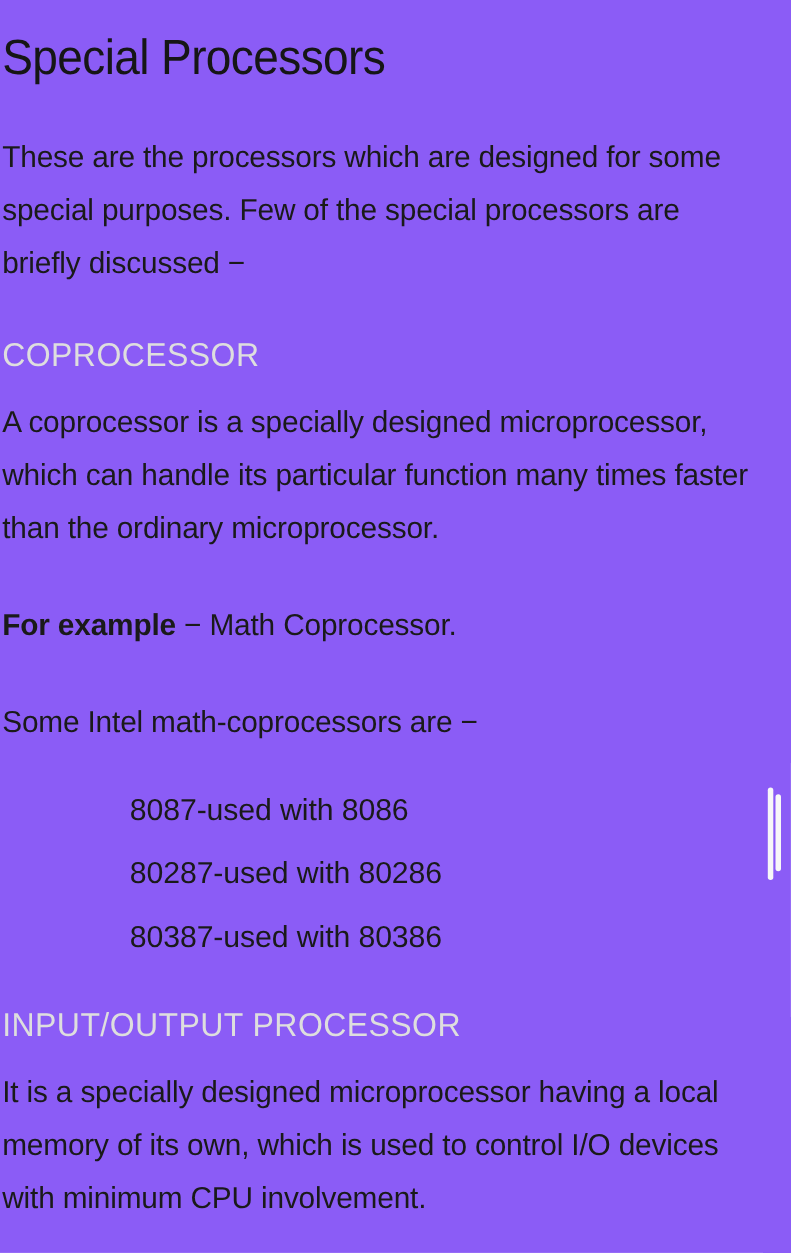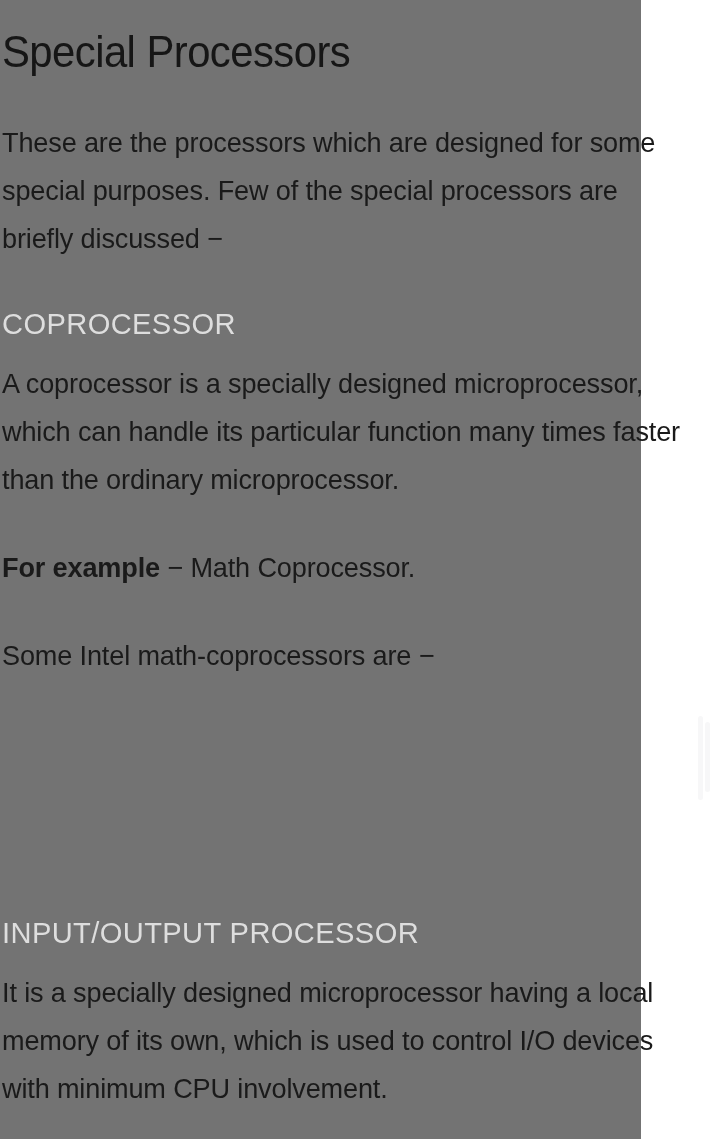--- a/index.html
+++ b/index.html
@@ -12,23 +12,23 @@
     width: 719px;
     height: 1139px;
     overflow: hidden;
     font-family: "Liberation Sans", "DejaVu Sans", sans-serif;
     color: #1a1a1a;
     -webkit-font-smoothing: antialiased;
   }
 
   #page {
     position: relative;
-    width: 641px;
+    width: 719px;
     height: 1139px;
-    background: #737373;
+    background: #8b5cf6;
     box-sizing: border-box;
     padding: 4px 16px 0 2px;
   }
 
   
   .doc-title {
     margin: 0;
     padding: 0;
     position: absolute;
     left: 2px;
@@ -136,20 +136,25 @@
   <h2 class="section-heading" id="heading-coprocessor">COPROCESSOR</h2>
 
   <p class="para" id="para-copro">A coprocessor is a specially designed microprocessor, which can handle its particular function many times faster than the ordinary microprocessor.</p>
 
   <p class="para" id="para-example">
     <strong>For example</strong><span> − Math Coprocessor.</span>
   </p>
 
   <p class="para" id="para-intel">Some Intel math-coprocessors are −</p>
 
+  <ul class="spec-list">
+    <li>8087-used with 8086</li>
+    <li>80287-used with 80286</li>
+    <li>80387-used with 80386</li>
+  </ul>
 
   <div class="edge-artifact">
     <span class="a1"></span>
     <span class="a2"></span>
   </div>
 
   <h2 class="section-heading" id="heading-io">INPUT/OUTPUT PROCESSOR</h2>
 
   <p class="para" id="para-iop">It is a specially designed microprocessor having a local memory of its own, which is used to control I/O devices with minimum CPU involvement.</p>
 

